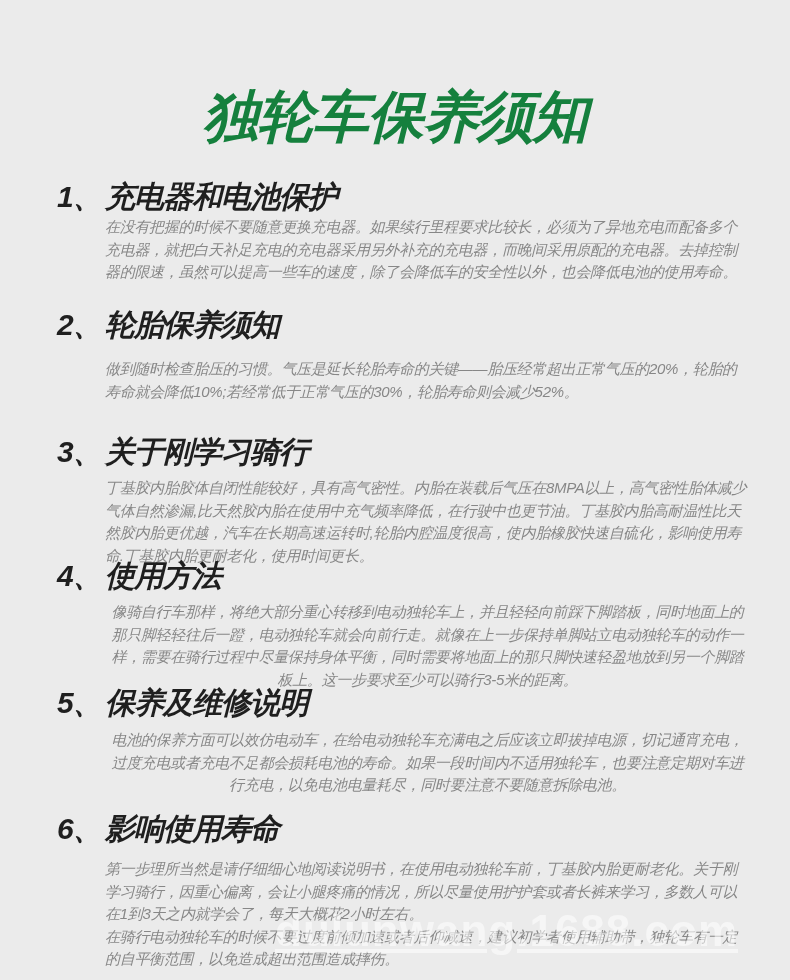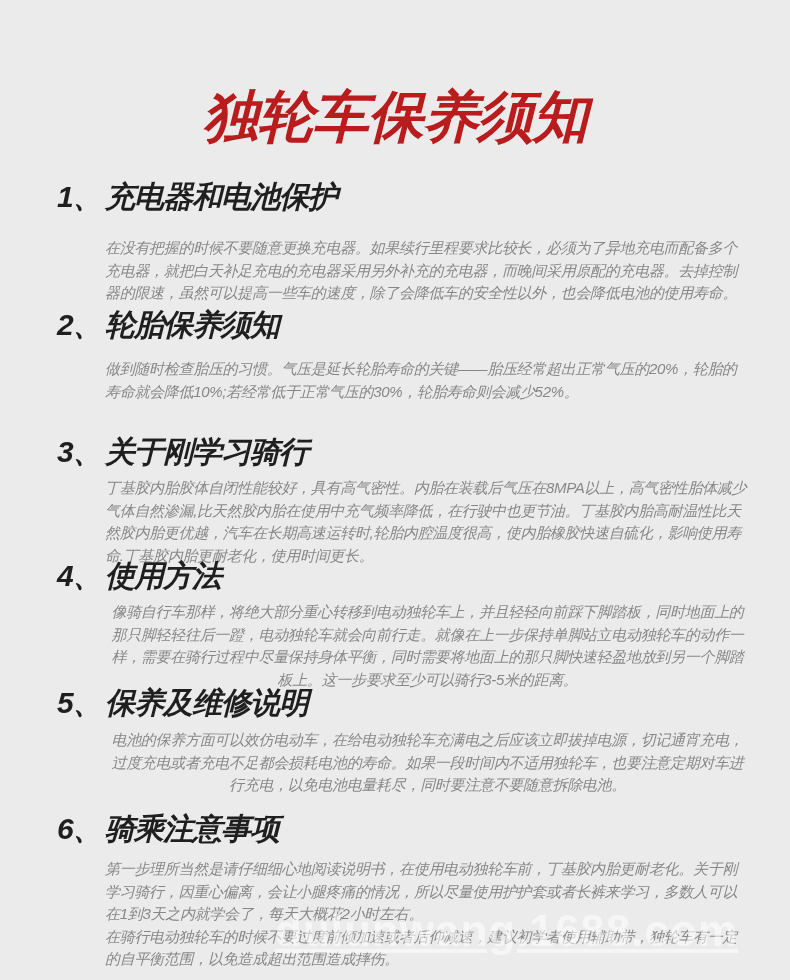--- a/index.html
+++ b/index.html
@@ -15,21 +15,21 @@
   }
   .page-title {
     position: absolute;
     top: 88px;
     left: 0;
     width: 100%;
     text-align: center;
     font-size: 56px;
     font-weight: 700;
     letter-spacing: -1px;
-    color: #b91c1c;
+    color: #15803d;
     line-height: 1.05;
     white-space: nowrap;
   }
   .section {
     position: absolute;
     left: 0;
     width: 100%;
   }
   .section-heading {
     display: flex;
@@ -46,21 +46,21 @@
     flex: 0 0 48px;
   }
   .section-body {
     margin-left: 105px;
     width: 645px;
     font-size: 15px;
     line-height: 22.5px;
     letter-spacing: -0.3px;
     color: #878787;
   }
-  .s1 { top: 180px; } .s1 .section-body { margin-top: 23px; }
+  .s1 { top: 180px; } .s1 .section-body { margin-top: 2px; }
   .s2 { top: 308px; } .s2 .section-body { margin-top: 16px; }
   .s3 { top: 435px; } .s3 .section-body { margin-top: 8px; }
   .s4 { top: 559px; } .s4 .section-body { margin-top: 8px; text-align: center; }
   .s5 { top: 686px; } .s5 .section-body { margin-top: 9px; text-align: center; }
   .s6 { top: 812px; } .s6 .section-body { margin-top: 12px; }
   .watermark {
     position: absolute;
     right: 52px;
     bottom: 24px;
     font-size: 44px;
@@ -126,21 +126,21 @@
       <span class="section-title">保养及维修说明</span>
     </div>
     <div class="section-body">
       <p>电池的保养方面可以效仿电动车，在给电动独轮车充满电之后应该立即拔掉电源，切记通宵充电，过度充电或者充电不足都会损耗电池的寿命。如果一段时间内不适用独轮车，也要注意定期对车进行充电，以免电池电量耗尽，同时要注意不要随意拆除电池。</p>
     </div>
   </div>
 
   <div class="section s6">
     <div class="section-heading">
       <span class="section-num">6、</span>
-      <span class="section-title">骑乘注意事项</span>
+      <span class="section-title">影响使用寿命</span>
     </div>
     <div class="section-body">
       <p>第一步理所当然是请仔细细心地阅读说明书，在使用电动独轮车前，丁基胶内胎更耐老化。关于刚学习骑行，因重心偏离，会让小腿疼痛的情况，所以尽量使用护护套或者长裤来学习，多数人可以在1到3天之内就学会了，每天大概花2小时左右。</p>
       <p>在骑行电动独轮车的时候不要过度前倾加速或者后仰减速，建议初学者使用辅助带，独轮车有一定的自平衡范围，以免造成超出范围造成摔伤。</p>
     </div>
   </div>
 
   <div class="watermark">dulunwang.1688.com</div>
 
 </div>

